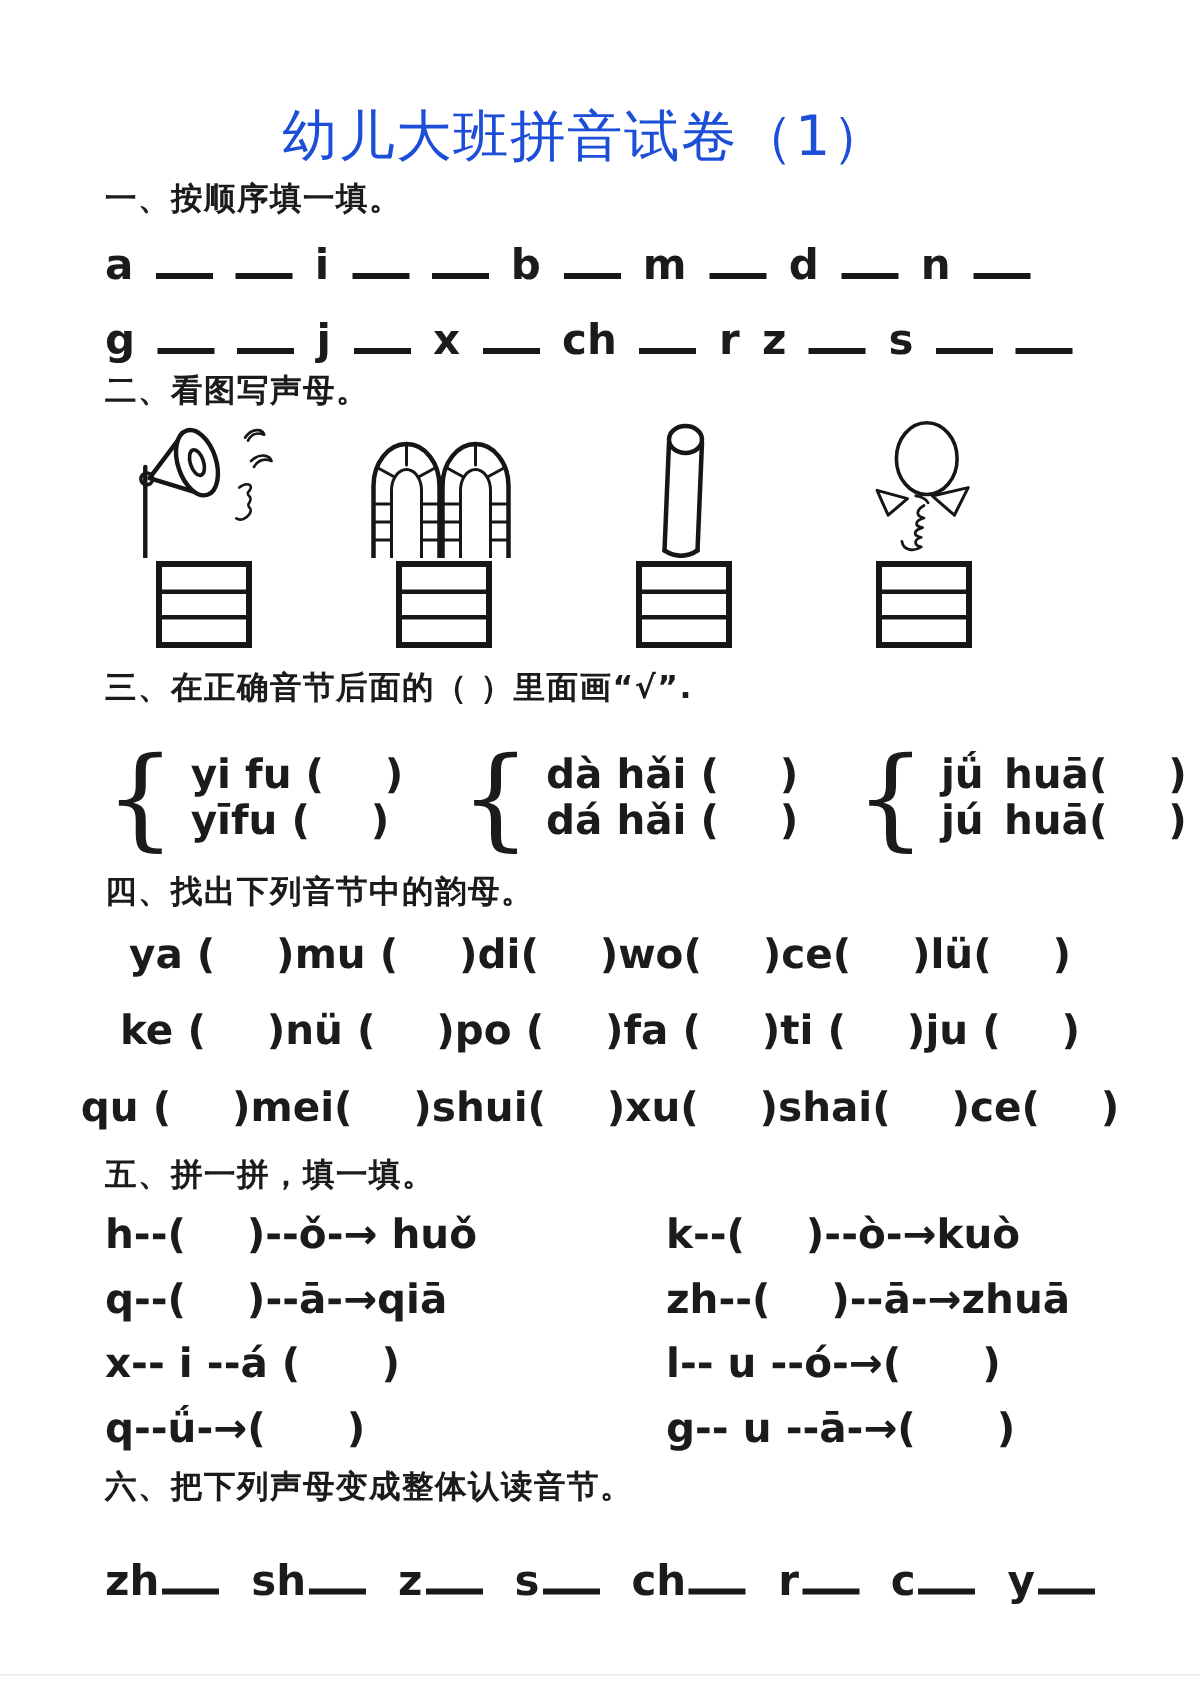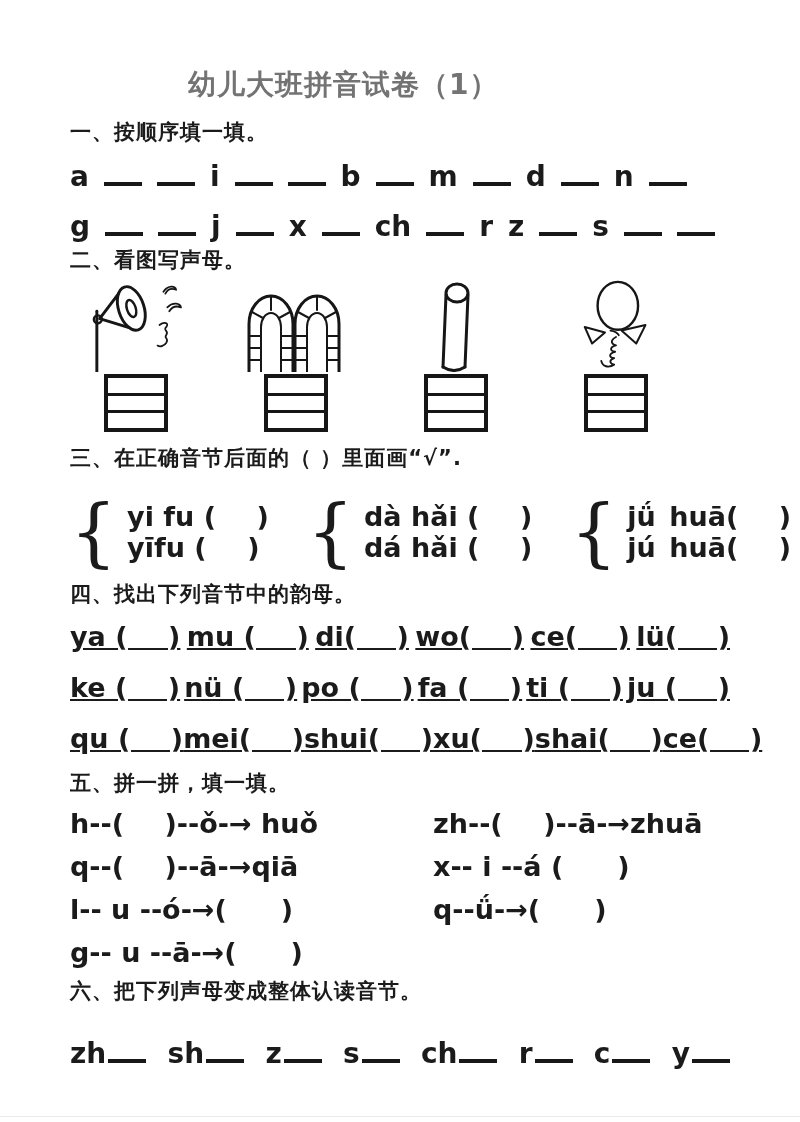--- a/index.html
+++ b/index.html
@@ -12,22 +12,22 @@
     color:#1b1b1b;
     font-family:"DejaVu Sans",sans-serif;
     overflow:hidden;
   }
   .page::after{content:"";position:absolute;left:0;right:0;bottom:5px;border-top:1px solid #e9e9e9;}
 
   
   .header{position:relative;height:118px;}
   .title{
     position:absolute;left:118px;top:66px;
-    font-size:28px;font-weight:700;letter-spacing:1px;
-    color:#737373;white-space:nowrap;
+    font-size:37px;font-weight:400;letter-spacing:1px;
+    color:#1d4ed8;white-space:nowrap;
   }
   .name-wrap{position:absolute;left:486px;top:74px;font-size:23px;font-weight:800;white-space:nowrap;}
   .name-line{display:inline-block;width:96px;border-bottom:4px solid #1b1b1b;height:1.0em;margin-left:2px;}
 
   
   .sec-h{font-size:21px;font-weight:800;letter-spacing:1px;}
   .mt12{margin-top:12px;} .mt16{} .mt20{margin-top:8px;}
 
   
   .seqrow{display:flex;align-items:baseline;gap:15px;margin-top:14px;font-size:28px;font-weight:700;height:36px;}
@@ -42,25 +42,25 @@
   .ansbox .cell{flex:1;border-bottom:3px solid #161616;}
   .ansbox .cell:last-child{border-bottom:none;}
 
   
   .bracerow{display:flex;align-items:center;gap:12px;margin-top:12px;height:96px;}
   .bgroup{display:flex;align-items:center;margin-right:26px;}
   .brace{font-family:"DejaVu Serif",serif;font-size:74px;font-weight:400;line-height:90px;margin-right:10px;}
   .blines{display:flex;flex-direction:column;font-size:27px;font-weight:700;white-space:pre;}
 
   
-  .s4row{display:flex;justify-content:space-between;align-items:baseline;margin-top:13px;font-size:27px;font-weight:700;height:38px;text-decoration:underline;}
+  .s4row{display:flex;justify-content:center;align-items:baseline;margin-top:13px;font-size:27px;font-weight:700;height:38px;}
   .s4item{white-space:pre;}
 
   
-  .eqgrid{display:grid;grid-template-columns:362px auto;column-gap:1px;}
+  .eqgrid{display:grid;grid-template-columns:362px auto;column-gap:12px;}
   .eqrow{margin-top:11px;font-size:27px;font-weight:700;white-space:pre;height:32px;}
 
   
   .s6row{display:flex;justify-content:space-between;align-items:baseline;margin-top:32px;font-size:28px;font-weight:700;height:40px;}
   .s6item{white-space:nowrap;}
   .s6blank{display:inline-block;width:38px;height:5px;border-bottom:4px solid #181818;margin-left:2px;}
 
   svg{stroke:#161616;fill:none;stroke-linecap:round;stroke-linejoin:round;}
 </style>
 </head>
@@ -244,22 +244,23 @@
       <span class="s4item">mei(  )</span>
       <span class="s4item">shui(  )</span>
       <span class="s4item">xu(  )</span>
       <span class="s4item">shai(  )</span>
       <span class="s4item">ce(  )</span>
     </div>
 
   <div class="sec-h mt20">五、拼一拼，填一填。</div>
   <div class="eqgrid">
     <div class="eqrow">h--(  )--ǒ-→ huǒ</div>
+    <div class="eqrow">k--(  )--ò-→kuò</div>
+    <div class="eqrow">q--(  )--ā-→qiā</div>
     <div class="eqrow">zh--(  )--ā-→zhuā</div>
-    <div class="eqrow">q--(  )--ā-→qiā</div>
     <div class="eqrow">x-- i --á (  )</div>
     <div class="eqrow">l-- u --ó-→(  )</div>
     <div class="eqrow">q--ǘ-→(  )</div>
     <div class="eqrow">g-- u --ā-→(  )</div>
   </div>
 
   <div class="sec-h mt20">六、把下列声母变成整体认读音节。</div>
   <div class="s6row">
 
       <span class="s6item"><span>zh</span><span class="s6blank"></span></span>

